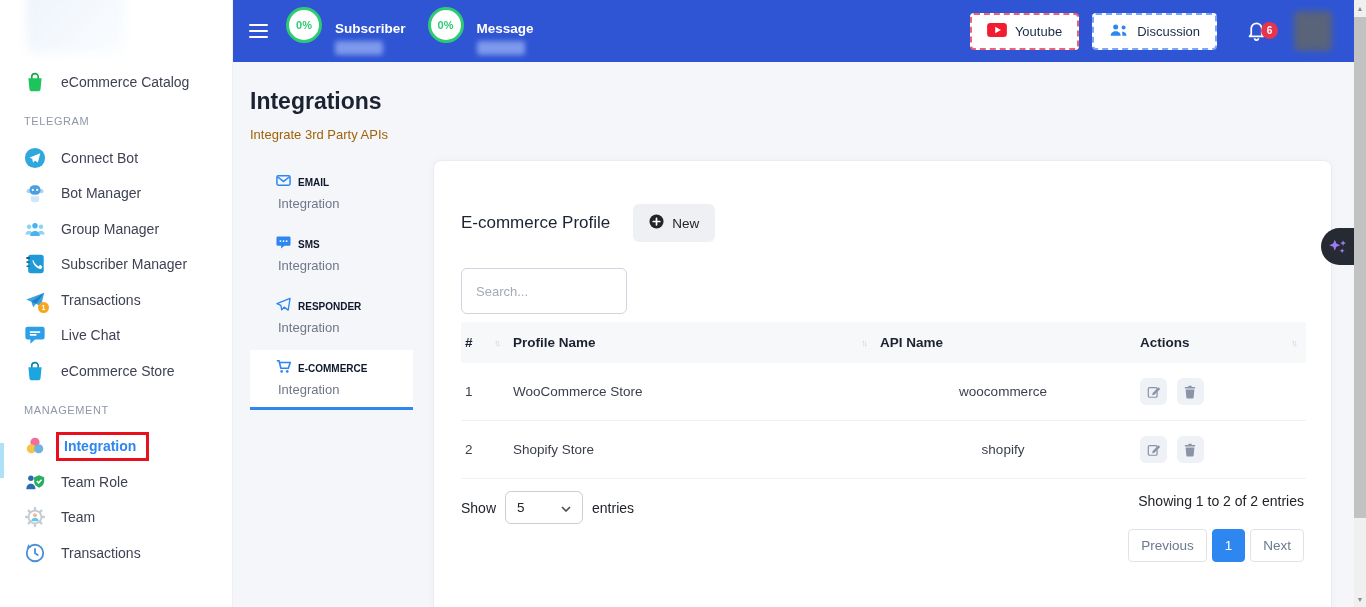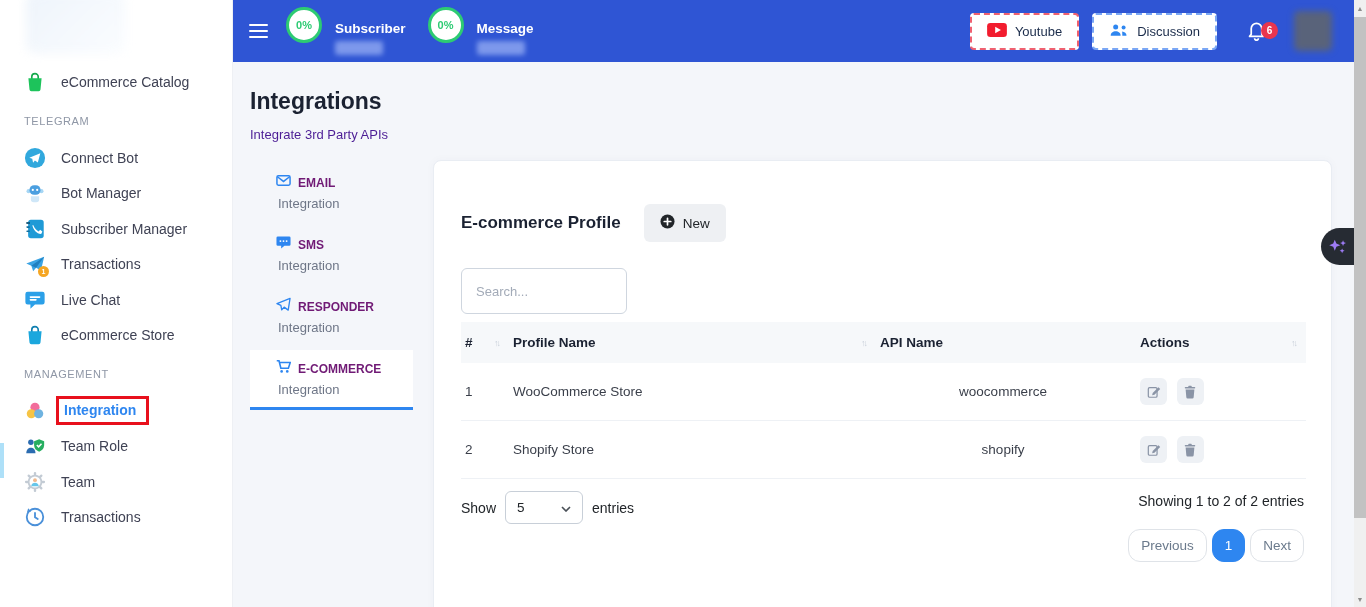--- a/index.html
+++ b/index.html
@@ -45,36 +45,36 @@
   .hdr-btn.yt { border:2px dashed #ef6070; }
   .hdr-btn.disc { border:2px dashed #7aa7f5; margin-left:13px; }
   .bell-wrap { position:relative; margin-left:28px; margin-right:26px; cursor:pointer; }
   .bell-badge { position:absolute; right:-10px; top:4px; min-width:17px; height:17px; border-radius:50%;
                 background:#e8354d; color:#fff; font-size:10px; font-weight:bold; display:flex;
                 align-items:center; justify-content:center; }
   .avatar { width:38px; height:40px; border-radius:5px; background:#59637a; filter:blur(3px); cursor:pointer; }
 
   
   .page-title { position:absolute; left:17px; top:88px; font-size:23px; font-weight:700; color:#1b2232; }
-  .page-sub { position:absolute; left:17px; top:127px; font-size:13px; color:#4c1d95; }
+  .page-sub { position:absolute; left:17px; top:127px; font-size:13px; color:#a16207; }
 
   
   .subnav { position:absolute; left:17px; top:164px; width:163px; }
   .tab { position:relative; padding:9px 0 10px 26px; margin-bottom:5px; cursor:pointer; }
   .t-row { display:flex; align-items:center; gap:7px; }
-  .t-title { font-size:12px; font-weight:700; color:#701a75; }
+  .t-title { font-size:10px; font-weight:700; color:#0f172a; }
   .t-sub { font-size:13px; color:#6e7687; margin-top:4px; margin-left:2px; }
   .tab.active { background:#fff; border-bottom:3px solid #2e86f0; }
 
   
   .card { position:absolute; left:200px; top:160px; width:899px; height:470px; background:#fff;
           border:1px solid #e9edf3; border-radius:8px; box-shadow:0 0 10px rgba(20,40,80,.03);
           padding:27px; }
   .panel-head { display:flex; align-items:center; margin-top:16px; }
-  .panel-title { font-size:17px; font-weight:700; color:#1b2232; }
+  .panel-title { font-size:17px; font-weight:400; color:#1b2232; }
   .new-btn { margin-left:23px; background:#eef0f3; border:none; border-radius:6px; padding:10px 16px;
              font-size:13.5px; color:#212529; display:flex; align-items:center; gap:8px; cursor:pointer;
              font-family:inherit; }
   .search-input { margin-top:26px; width:166px; height:46px; border:1px solid #cfd6df; border-radius:6px;
                   padding:0 14px; font-size:13px; color:#3a3f4a; font-family:inherit; display:block; }
   .search-input::placeholder { color:#a3abb8; }
 
   table.data { width:845px; border-collapse:collapse; margin-top:8px; }
   table.data th { background:#f6f8fa; font-size:13.5px; font-weight:700; color:#1b2232; text-align:left;
                   padding:13px 10px 13px 4px; }
@@ -89,21 +89,21 @@
 
   .table-foot { display:flex; justify-content:space-between; margin-top:12px; align-items:flex-start; }
   .show-group { display:flex; align-items:center; gap:9px; font-size:14px; color:#212529; }
   .select-box { width:78px; height:33px; border:1px solid #c8cfd8; border-radius:6px; display:flex;
                 align-items:center; justify-content:space-between; padding:0 11px; font-size:13.5px;
                 color:#212529; cursor:pointer; background:#fff; }
   .foot-right { display:flex; flex-direction:column; align-items:flex-end; }
   .summary { font-size:14px; color:#212529; margin-top:2px; }
   .pagination { display:flex; gap:5px; margin-top:20px; }
   .page-btn { padding:8px 12px; font-size:13.5px; border:1px solid #dfe3e8; background:#fff;
-              color:#6b7a8c; border-radius:12px; cursor:pointer; font-family:inherit; }
+              color:#6b7a8c; border-radius:4px; cursor:pointer; font-family:inherit; }
   .page-btn.current { background:#2e86f0; color:#fff; border-color:#2e86f0; min-width:33px; text-align:center; }
 
   
   .ai-fab { position:absolute; right:12px; top:228px; width:33px; height:37px; background:#262b33;
             border-radius:19px 0 0 19px; display:flex; align-items:center; justify-content:center;
             z-index:40; cursor:pointer; }
 
   
   .scrollbar { position:absolute; right:0; top:0; width:12px; height:607px; background:#f0f0f0; z-index:50; }
   .sb-btn { height:16px; display:flex; align-items:center; justify-content:center; color:#8d8d8d;
@@ -149,20 +149,33 @@
             <circle cx="19" cy="10" r="2.3" fill="#a6d6f4"></circle>
             <rect x="6" y="3.5" width="12" height="10.5" rx="5" fill="#4b9fe0"></rect>
             <circle cx="9.6" cy="8.6" r="1.2" fill="#fff"></circle>
             <circle cx="14.4" cy="8.6" r="1.2" fill="#fff"></circle>
             <path d="M7.5 15.5h9V19a3 3 0 01-3 3h-3a3 3 0 01-3-3z" fill="#cfe7f8"></path>
           </svg>
       </span>
       <span class="nv-label">Bot Manager</span>
     </div>
 
+    <div class="nav-item">
+      <span class="nv-icon">
+        <svg viewBox="0 0 24 24" width="22" height="22">
+            <circle cx="5.5" cy="9.5" r="2.5" fill="#8ed3f6"></circle>
+            <circle cx="18.5" cy="9.5" r="2.5" fill="#8ed3f6"></circle>
+            <path d="M1.5 18c0-2.6 2-4.2 4-4.2s4 1.6 4 4.2z" fill="#8ed3f6"></path>
+            <path d="M14.5 18c0-2.6 2-4.2 4-4.2s4 1.6 4 4.2z" fill="#8ed3f6"></path>
+            <circle cx="12" cy="8.5" r="3" fill="#49b3ed"></circle>
+            <path d="M6.8 19.5c0-3.2 2.4-5.2 5.2-5.2s5.2 2 5.2 5.2z" fill="#49b3ed"></path>
+          </svg>
+      </span>
+      <span class="nv-label">Group Manager</span>
+    </div>
 
     <div class="nav-item">
       <span class="nv-icon">
         <svg viewBox="0 0 24 24" width="22" height="22">
             <rect x="4.5" y="2" width="17" height="20" rx="3" fill="#1f9ad6"></rect>
             <rect x="2.5" y="4.5" width="4" height="1.8" rx="0.9" fill="#13false6f9e"></rect>
             <rect x="2.5" y="4.5" width="4" height="1.8" rx="0.9" fill="#136f9e"></rect>
             <rect x="2.5" y="9" width="4" height="1.8" rx="0.9" fill="#136f9e"></rect>
             <rect x="2.5" y="13.5" width="4" height="1.8" rx="0.9" fill="#136f9e"></rect>
             <path d="M10 7.5c1.8 4 3.8 6 6 7.2l1.6-2 2.4 2-1 2.6c-4.2.6-9.4-4.6-9.8-9.4z" fill="#fff"></path>

